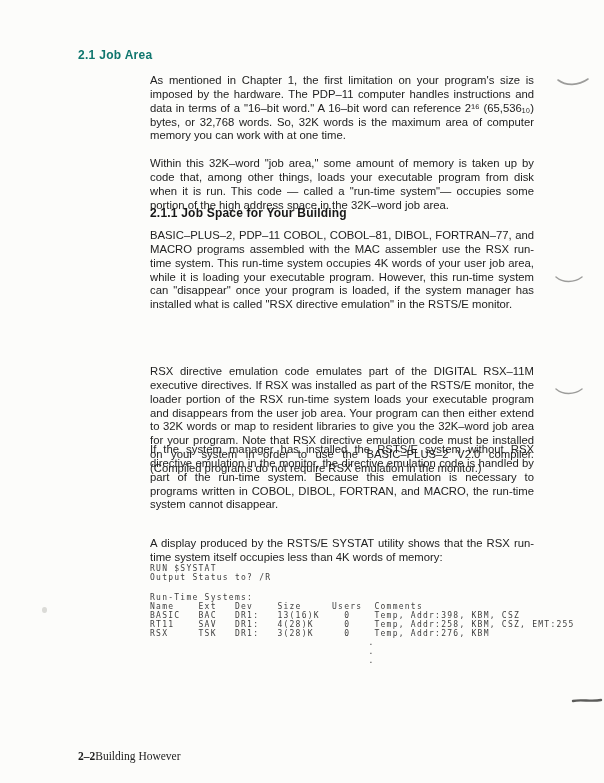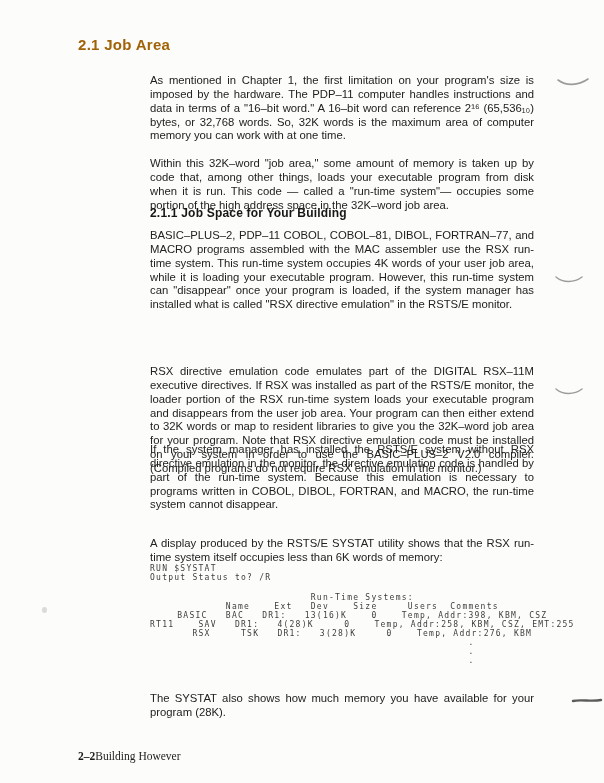--- a/index.html
+++ b/index.html
@@ -6,24 +6,24 @@
   .page {
     position:relative;
     width:604px; height:783px;
     margin:0 auto;
     background:#fcfcfa;
     color:#1f1f1f;
     overflow:hidden;
     box-shadow:0 0 4px rgba(0,0,0,.25);
   }
   .section-heading {
-    position:absolute; left:78px; top:36px;
+    position:absolute; left:78px; top:48px;
     font-family:"Liberation Sans","DejaVu Sans",sans-serif;
-    font-weight:bold; font-size:15px; letter-spacing:.3px;
-    color:#a16207;
+    font-weight:bold; font-size:12px; letter-spacing:.3px;
+    color:#0f766e;
   }
   .body-block {
     position:absolute; left:150px; width:384px;
     font-family:Liberation Sans, sans-serif;
     font-size:11.3px; line-height:13.8px;
     text-align:justify; color:#222;
   }
   .p1 { top:63px; }
   .p2 { top:146px; }
   .p3 { top:218px; }
@@ -37,21 +37,21 @@
     font-weight:bold; font-size:12px; letter-spacing:.2px;
     color:#161616;
   }
   .terminal {
     position:absolute; left:150px;
     font-family:"DejaVu Sans Mono","Liberation Mono",monospace;
     font-size:8px; line-height:9px; letter-spacing:1.25px;
     white-space:pre; color:#3d3d3d;
   }
   .terminal-command { top:556px; }
-  .terminal-listing { top:585px;text-align:center; }
+  .terminal-listing { top:585px; }
   .footer {
     position:absolute; left:78px; top:750px;
     font-family:"Liberation Serif","DejaVu Serif",serif;
     font-size:11.5px; color:#1c1c1c;
   }
   .footer .page-number { font-weight:bold; }
   .margin-mark { position:absolute; opacity:.65; }
   .margin-mark svg { display:block; }
   .mark-1 { left:556px; top:76px; }
   .mark-2 { left:554px; top:274px; }
@@ -75,35 +75,34 @@
   <p class="body-block p2">Within this 32K–word "job area," some amount of memory is taken up by code that, among other things, loads your executable program from disk when it is run. This code — called a "run-time system"— occupies some portion of the high address space in the 32K–word job area.</p>
 
   <div class="subsection-heading">2.1.1 Job Space for Your Building</div>
 
   <p class="body-block p3">BASIC–PLUS–2, PDP–11 COBOL, COBOL–81, DIBOL, FORTRAN–77, and MACRO programs assembled with the MAC assembler use the RSX run-time system. This run-time system occupies 4K words of your user job area, while it is loading your executable program. However, this run-time system can "disappear" once your program is loaded, if the system manager has installed what is called "RSX directive emulation" in the RSTS/E monitor.</p>
 
   <p class="body-block p4">RSX directive emulation code emulates part of the DIGITAL RSX–11M executive directives. If RSX was installed as part of the RSTS/E monitor, the loader portion of the RSX run-time system loads your executable program and disappears from the user job area. Your program can then either extend to 32K words or map to resident libraries to give you the 32K–word job area for your program. Note that RSX directive emulation code must be installed on your system in order to use the BASIC–PLUS–2 V2.0 compiler. (Compiled programs do not require RSX emulation in the monitor.)</p>
 
   <p class="body-block p5">If the system manager has installed the RSTS/E system without RSX directive emulation in the monitor, the directive emulation code is handled by part of the run-time system. Because this emulation is necessary to programs written in COBOL, DIBOL, FORTRAN, and MACRO, the run-time system cannot disappear.</p>
 
-  <p class="body-block p6">A display produced by the RSTS/E SYSTAT utility shows that the RSX run-time system itself occupies less than 6K words of memory:</p>
+  <p class="body-block p6">A display produced by the RSTS/E SYSTAT utility shows that the RSX run-time system itself occupies less than 4K words of memory:</p>
 
   <pre class="terminal terminal-command">RUN $SYSTAT
 Output Status to? /R</pre>
 
   <pre class="terminal terminal-listing">Run-Time Systems:
 Name    Ext   Dev    Size     Users  Comments
 BASIC   BAC   DR1:   13(16)K    0    Temp, Addr:398, KBM, CSZ
 RT11    SAV   DR1:   4(28)K     0    Temp, Addr:258, KBM, CSZ, EMT:255
 RSX     TSK   DR1:   3(28)K     0    Temp, Addr:276, KBM
                                     .
                                     .
                                     .</pre>
 
-  <p class="body-block p7">The SYSTAT also shows how much memory you have available for your program (28K).</p>
 
   <div class="footer">
     <span class="page-number">2–2</span><span class="chapter-title">Building However</span>
   </div>
 
   <span class="margin-mark mark-1">
     <svg width="34" height="12" viewBox="0 0 34 12">
       <path d="M2,4 C10,10 22,10 32,3" fill="none" stroke="#6a6a68" stroke-width="1.6" stroke-linecap="round"></path>
     </svg>
   </span>

